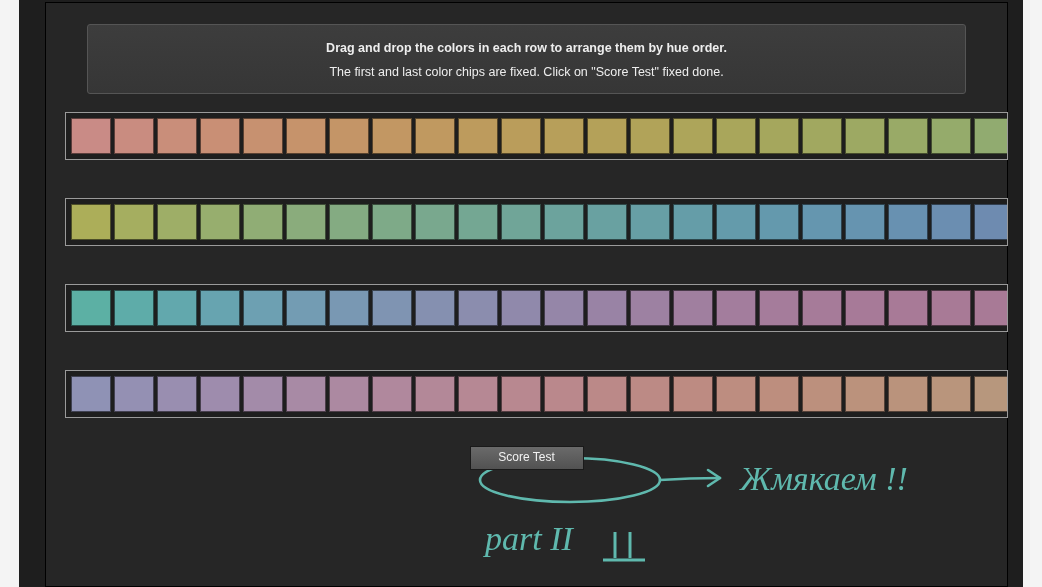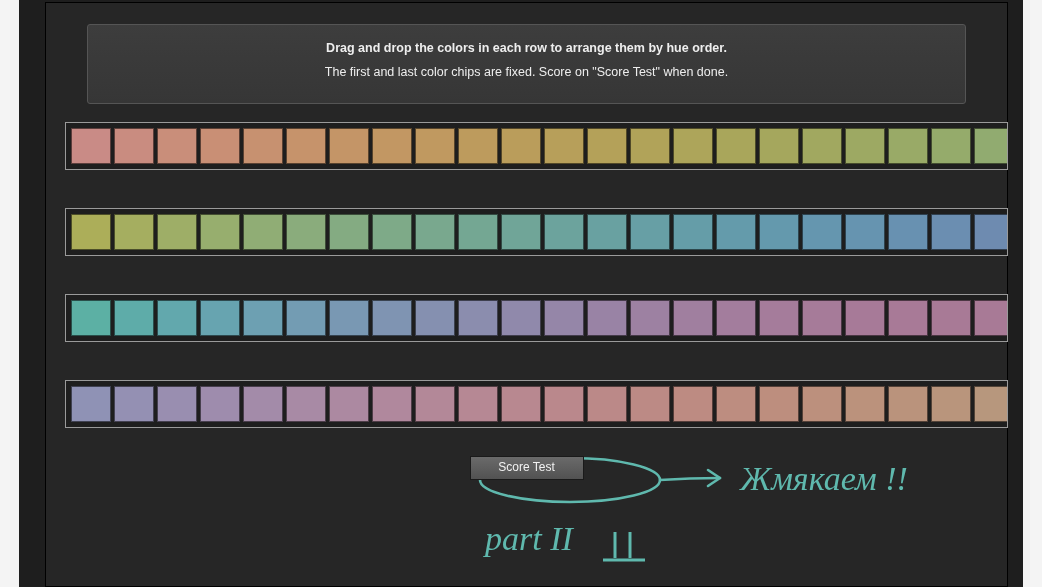--- a/index.html
+++ b/index.html
@@ -27,21 +27,21 @@
     top:2px;
     bottom:0;
     background:#262626;
     box-shadow:inset 0 0 0 1px #000;
   }
   .instructions{
     margin:22px 42px 0 42px;
     border:1px solid #555;
     background:linear-gradient(#3d3d3d,#363636);
     border-radius:3px;
-    padding:12px 10px 18px 10px;
+    padding:12px 10px 8px 10px;
     text-align:center;
     font-size:12.5px;
     line-height:1.9;
     color:#eee;
   }
   .instructions .l1{font-weight:bold;}
   .rows-wrap{
     margin-top:18px;
   }
   .row-frame{
@@ -92,21 +92,21 @@
 </head>
 <body>
 
 <div class="outer-columns left"></div>
 <div class="outer-columns right"></div>
 
 <div class="panel">
 
   <div class="instructions">
     <div class="l1">Drag and drop the colors in each row to arrange them by hue order.</div>
-    <div class="l2">The first and last color chips are fixed. Score on "Score Test" when done.</div>
+    <div class="l2">The first and last color chips are fixed. Click on "Score Test" fixed done.</div>
   </div>
 
   <div class="rows-wrap">
     <div class="row-frame">
         <div class="chip fixed" style="background: rgb(201, 139, 134);"></div>
         <div class="chip" style="background: rgb(201, 140, 128);"></div>
         <div class="chip" style="background: rgb(201, 142, 122);"></div>
         <div class="chip" style="background: rgb(201, 143, 117);"></div>
         <div class="chip" style="background: rgb(199, 145, 112);"></div>
         <div class="chip" style="background: rgb(198, 147, 107);"></div>

